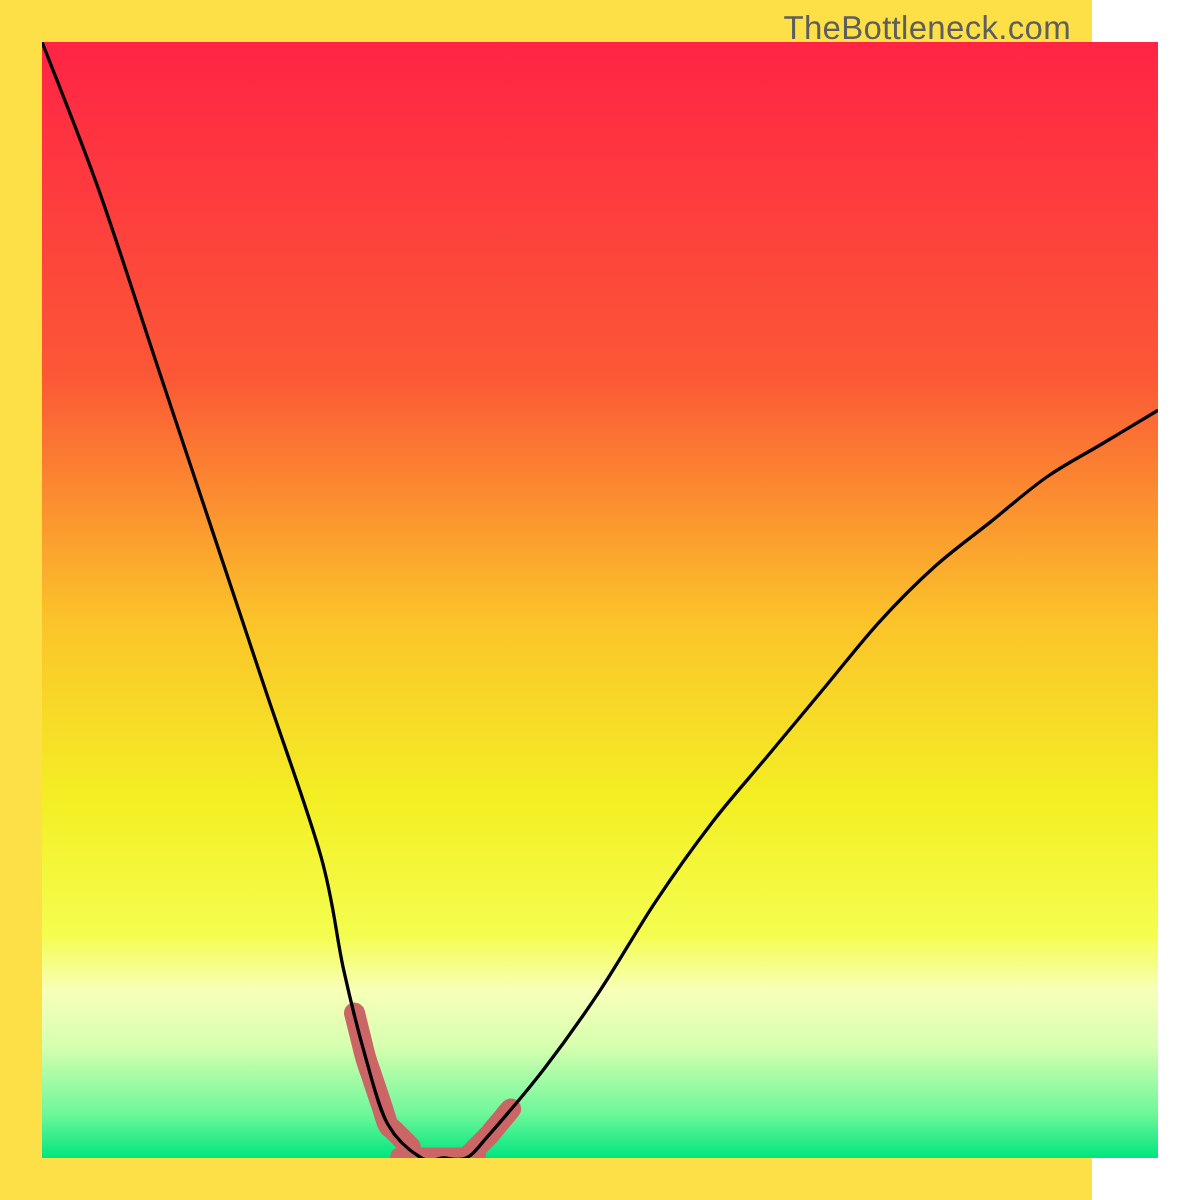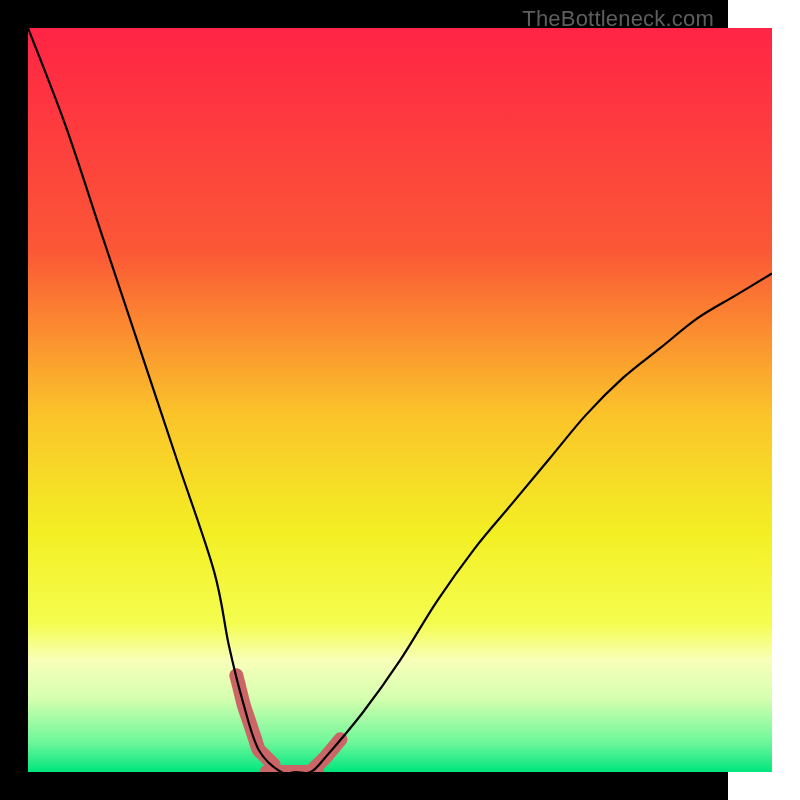--- a/index.html
+++ b/index.html
@@ -7,21 +7,21 @@
     padding: 0;
     width: 800px;
     height: 800px;
     overflow: hidden;
     font-family: Arial, Helvetica, sans-serif;
   }
   .frame {
     position: relative;
     width: 728px;
     height: 800px;
-    background: #000000;
+    background: #fde047;
   }
   .watermark {
     position: absolute;
     top: 6px;
     right: 14px;
     color: #5e5e5e;
     font-size: 22px;
     font-weight: 400;
     z-index: 40;
     letter-spacing: 0.2px;

